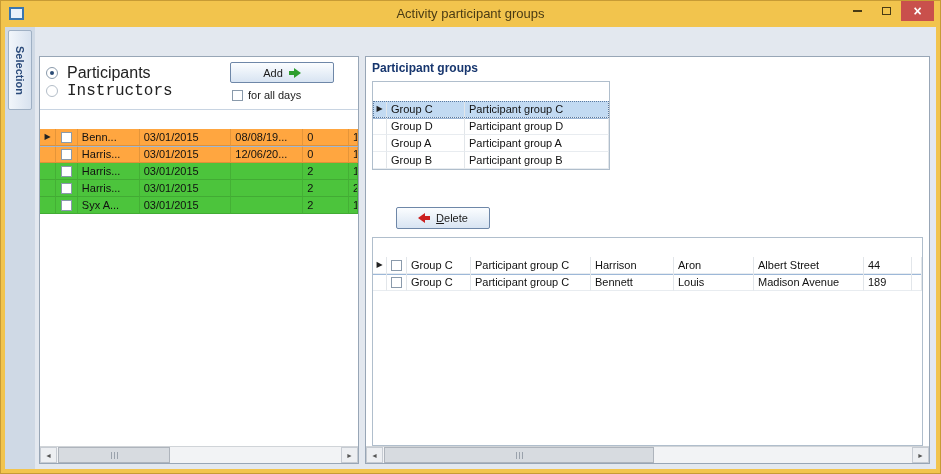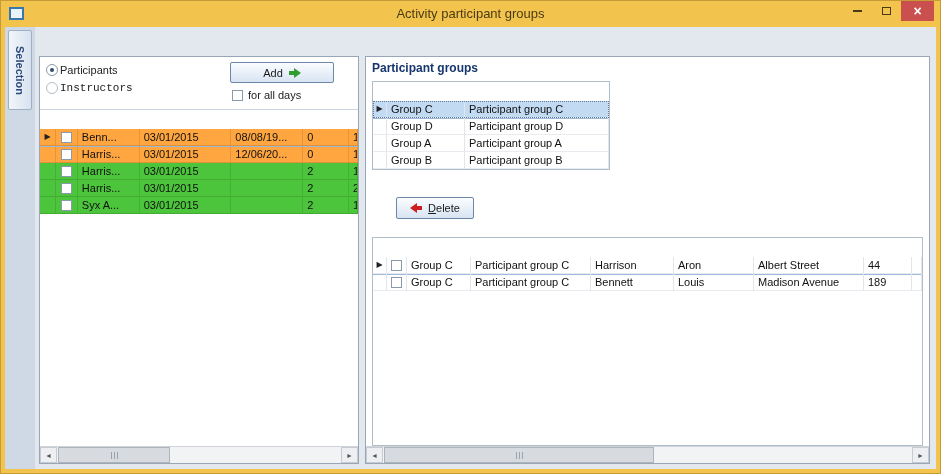--- a/index.html
+++ b/index.html
@@ -40,21 +40,21 @@
                 white-space:nowrap; overflow:hidden; }
 
   .panels { position:absolute; left:30px; right:0; top:26px; bottom:0; }
 
   .panel { position:absolute; background:#fff; border:1px solid #98A6B6; }
   .left-panel  { left:4px;  top:3px; width:320px; bottom:5px; }
   .right-panel { left:330px; top:3px; right:6px;  bottom:5px;text-align:right; }
 
   
   .controls { position:relative; height:52px; }
-  .radio-row { position:absolute; left:6px; display:flex; align-items:center; gap:2px; font-size:11px; color:#222; }
+  .radio-row { position:absolute; left:6px; display:flex; align-items:center; gap:9px; font-size:16px; color:#222; }
   .radio-row.r1 { top:7px; } .radio-row.r2 { top:25px;font-family:Liberation Mono, monospace; }
   .radio { width:12px; height:12px; border-radius:50%; border:1px solid #8A9AAB; background:#fff; position:relative; }
   .radio.checked::after { content:""; position:absolute; inset:3px; border-radius:50%; background:#2B4B75; }
   .radio.dim { border-color:#B3BDC8; }
 
   .btn { display:flex; align-items:center; justify-content:center; gap:6px;
          background:linear-gradient(#FBFDFF,#D8E4F2); border:1px solid #6E87A8;
          border-radius:2px; font-size:11px; color:#1A1A1A; cursor:default; }
   .add-btn { position:absolute; left:190px; top:5px; width:104px; height:21px; }
   .chk-row { position:absolute; left:192px; top:32px; display:flex; align-items:center; gap:5px; font-size:11px; color:#222; }
@@ -94,21 +94,21 @@
   .lc4{width:72px;} .lc5{width:46px;} .lc6{flex:1;}
   .left-grid { position:absolute; left:0; right:0; top:52px; bottom:17px; overflow:hidden;
                border-top:1px solid #C8D4E2; }
 
   
   .groups-title { position:absolute; left:6px; top:4px; font-size:12px; font-weight:bold; color:#17366E; }
   .groups-grid { position:absolute; left:6px; top:24px; width:238px; border:1px solid #B0BECC; background:#fff; }
   .gc0{width:14px;} .gc1{width:78px;} .gc2{flex:1;}
   .groups-grid .cell { border-right:1px solid #E2E6EA; border-bottom:1px solid #E8ECF0; }
 
-  .delete-btn { position:absolute; left:30px; top:140px; width:78px; height:22px; }
+  .delete-btn { position:absolute; left:30px; top:150px; width:94px; height:22px; }
   .btn-label { display:block; }
   .delete-btn .btn-label::first-letter { text-decoration:underline; }
 
   .members-grid { position:absolute; left:6px; right:6px; top:180px; bottom:17px;
                   border:1px solid #B0BECC; background:#fff; overflow:hidden; }
   .mc0{width:14px;} .mc1{width:20px;} .mc2{width:64px;} .mc3{width:120px;} .mc4{width:83px;}
   .mc5{width:80px;} .mc6{width:110px;} .mc7{width:48px;} .mc8{flex:1;}
   .members-grid .cell { border-right:1px solid #E2E6EA; border-bottom:1px solid #E8ECF0; }
 
   

